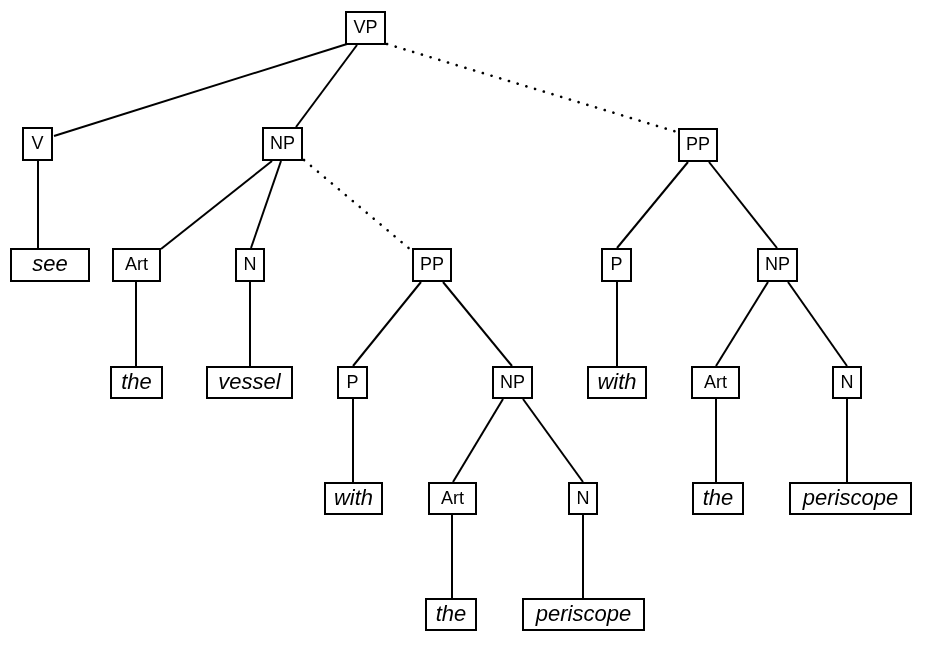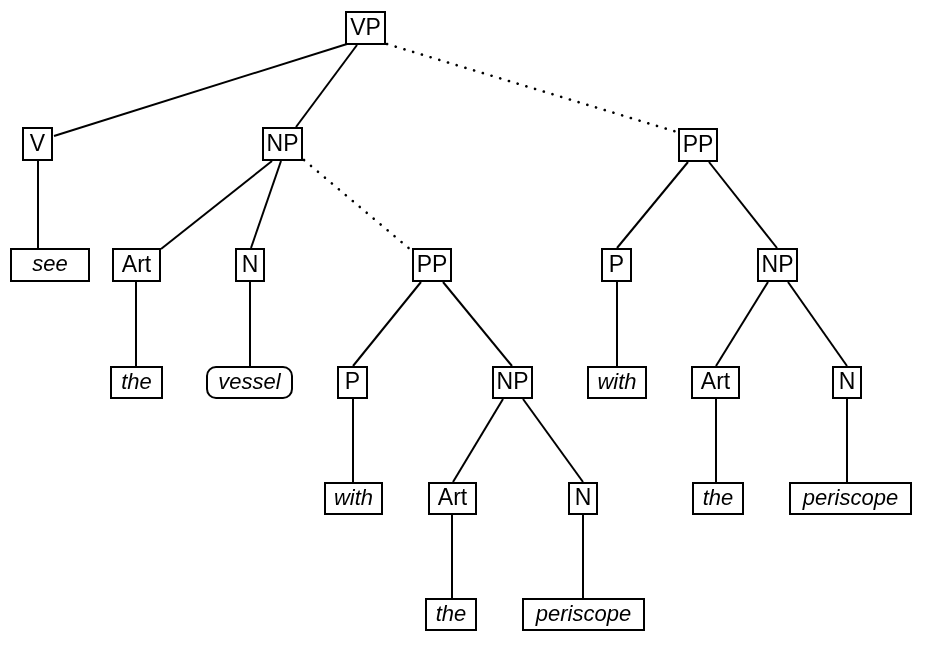--- a/index.html
+++ b/index.html
@@ -31,21 +31,21 @@
     border: 2px solid #000000;
     background: #ffffff;
     display: flex;
     align-items: center;
     justify-content: center;
     line-height: 1;
     white-space: nowrap;
     color: #000000;
   }
   .node.cat {
-    font-size: 23px;
+    font-size: 18px;
     font-style: normal;
     font-family: "Liberation Sans", sans-serif;
   }
   .node.word {
     font-size: 22px;
     font-style: italic;
     font-family: "Liberation Sans", sans-serif;
   }
   .node-label {
     display: block;
@@ -108,21 +108,21 @@
       </div>
       <div class="node cat" style="left: 601px; top: 248px; width: 31px; height: 34px;">
         <span class="node-label">P</span>
       </div>
       <div class="node cat" style="left: 757px; top: 248px; width: 41px; height: 34px;">
         <span class="node-label">NP</span>
       </div>
       <div class="node word" style="left: 110px; top: 366px; width: 53px; height: 33px;">
         <span class="node-label">the</span>
       </div>
-      <div class="node word" style="left: 206px; top: 366px; width: 87px; height: 33px; border-radius: 10px;">
+      <div class="node word" style="left: 206px; top: 366px; width: 87px; height: 33px;">
         <span class="node-label">vessel</span>
       </div>
       <div class="node cat" style="left: 337px; top: 366px; width: 31px; height: 33px;">
         <span class="node-label">P</span>
       </div>
       <div class="node cat" style="left: 492px; top: 366px; width: 41px; height: 33px;">
         <span class="node-label">NP</span>
       </div>
       <div class="node word" style="left: 587px; top: 366px; width: 60px; height: 33px;">
         <span class="node-label">with</span>

